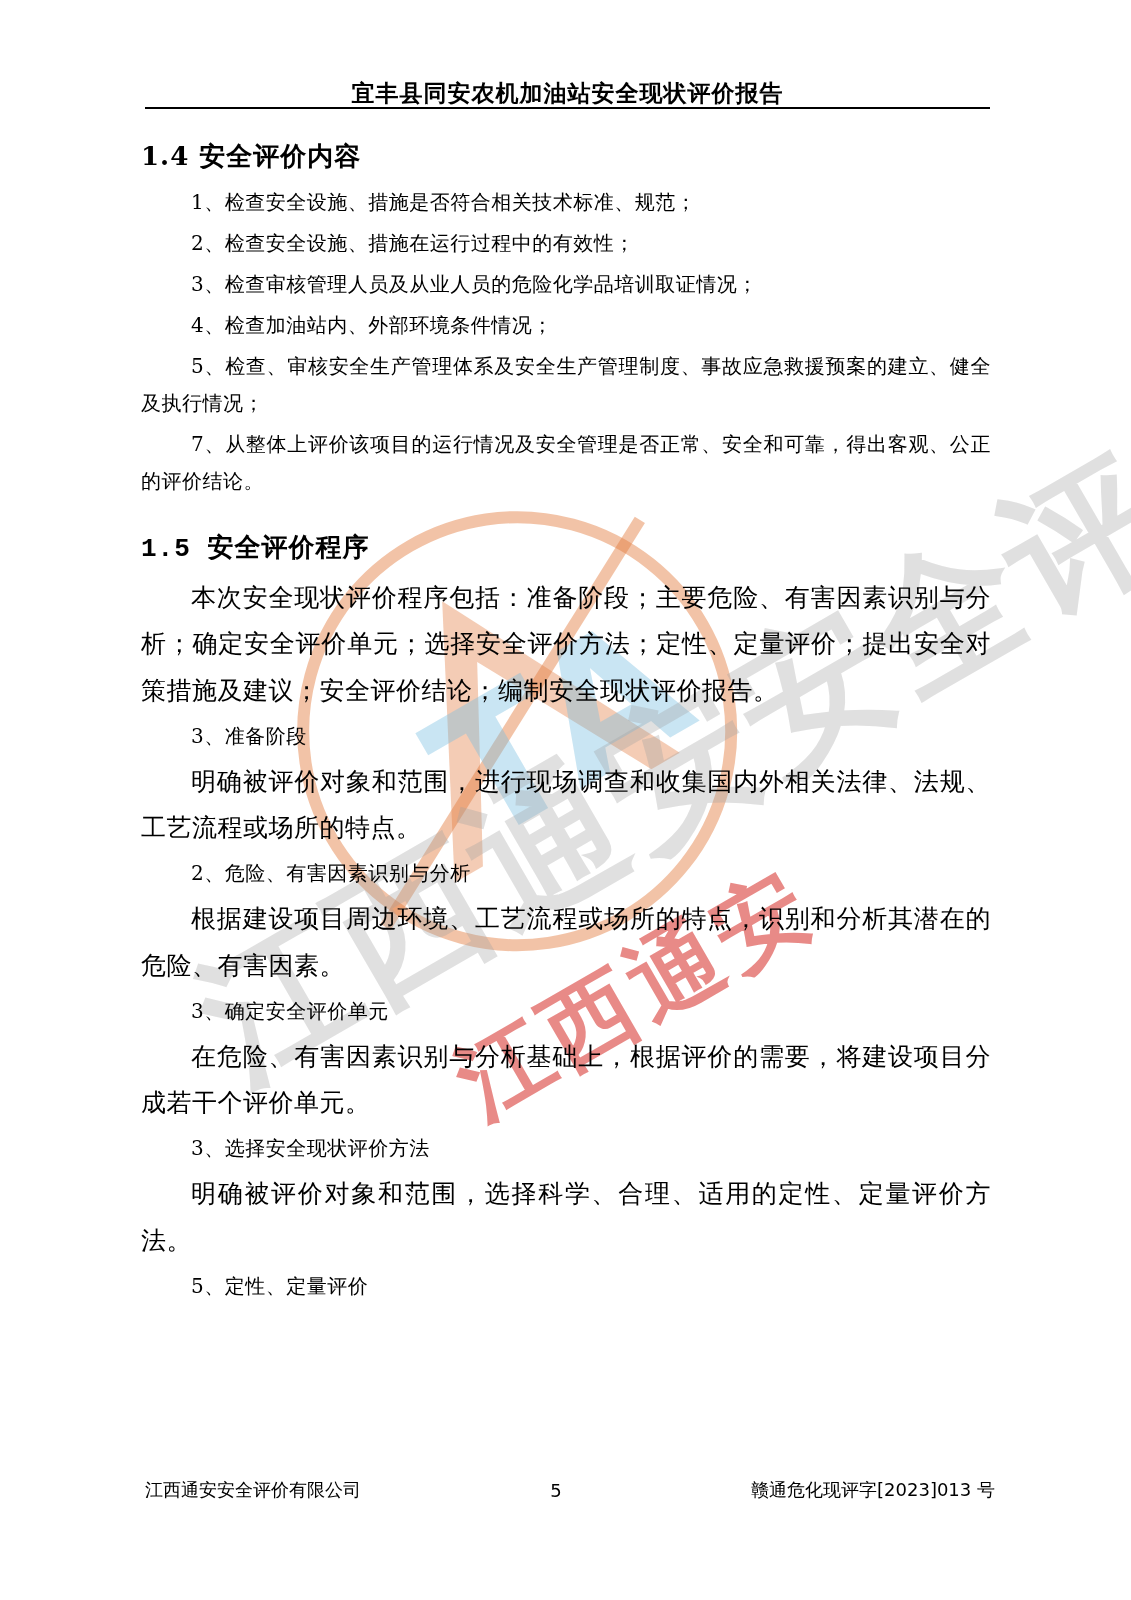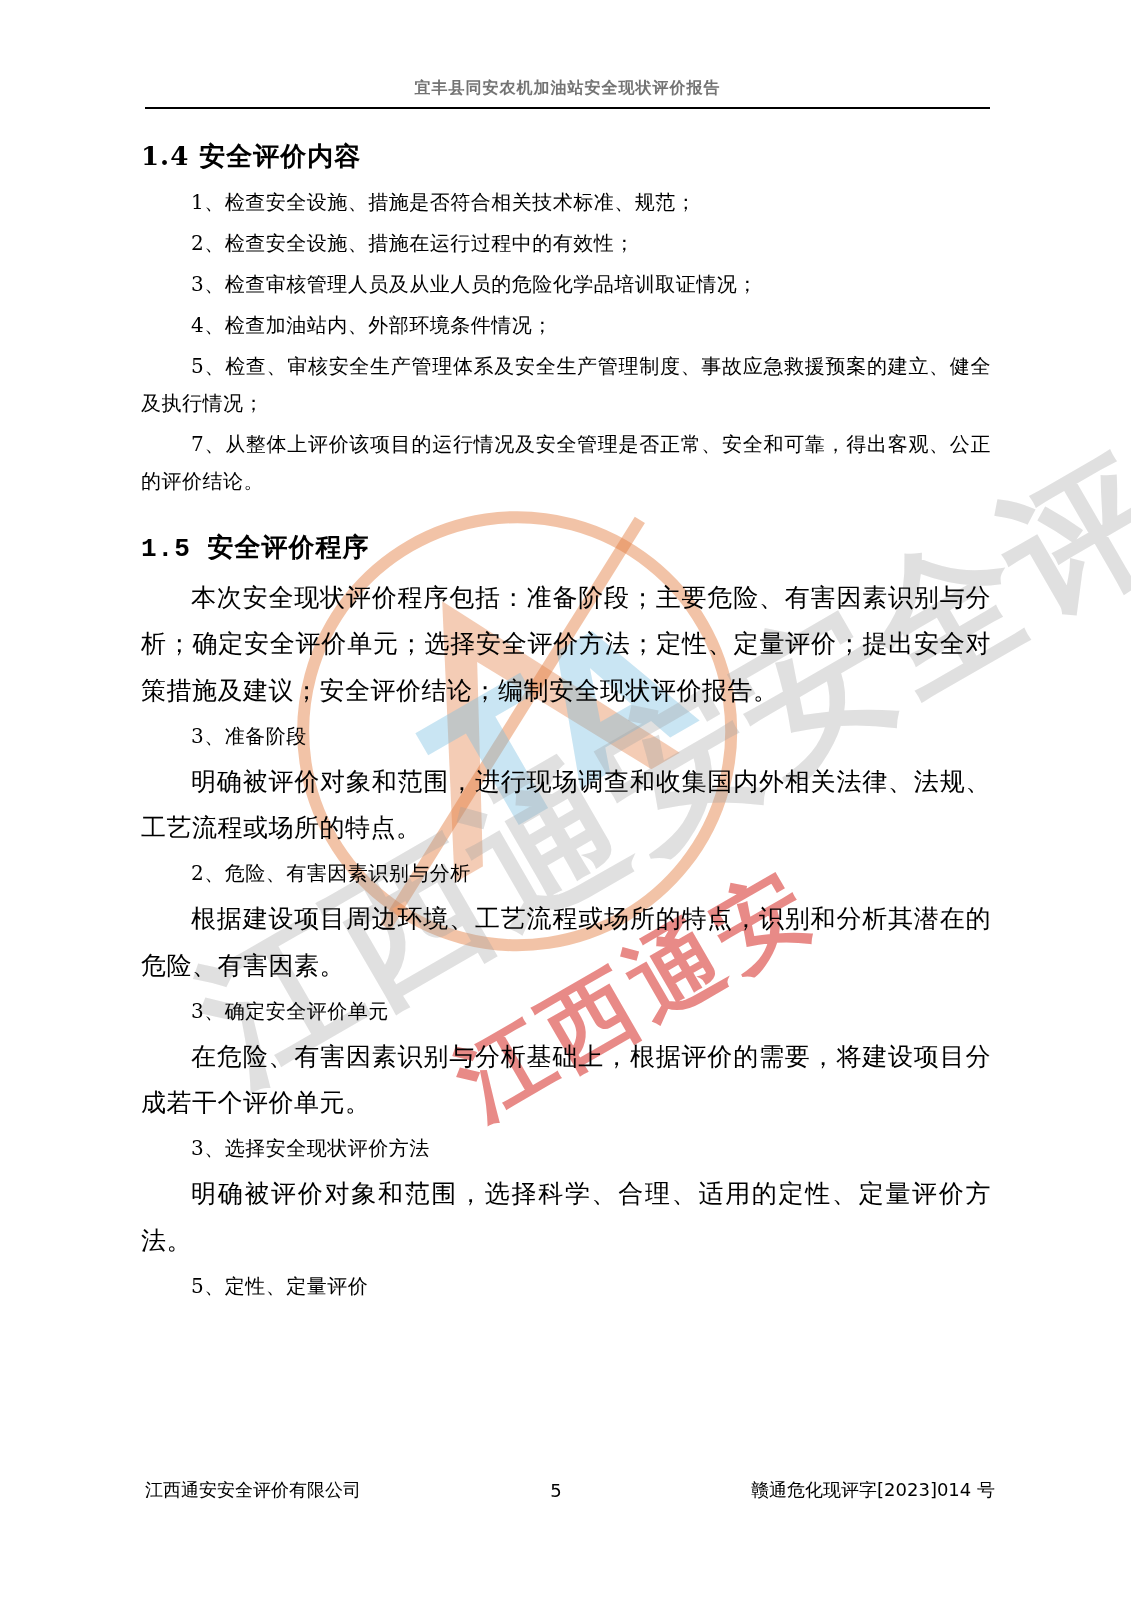--- a/index.html
+++ b/index.html
@@ -121,25 +121,25 @@
     position: relative;
     z-index: 2;
   }
 
   .header {
     position: absolute;
     left: 145px;
     top: 78px;
     width: 845px;
     text-align: center;
-    font-size: 16px;
+    font-size: 23px;
     font-family: "DejaVu Sans", "Liberation Sans", sans-serif;
     font-weight: bold;
     letter-spacing: 1px;
-    color: #737373;
+    color: #000000;
   }
   .header-rule {
     position: absolute;
     left: 145px;
     top: 107px;
     width: 845px;
     height: 0;
     border-top: 2px solid #000;
   }
 
@@ -238,17 +238,17 @@
       <p class="para">在危险、有害因素识别与分析基础上，根据评价的需要，将建设项目分成若干个评价单元。</p>
       <p class="item">3、选择安全现状评价方法</p>
       <p class="para">明确被评价对象和范围，选择科学、合理、适用的定性、定量评价方法。</p>
       <p class="item">5、定性、定量评价</p>
 
     </div>
 
     <div class="footer">
       <div class="f-left">江西通安安全评价有限公司</div>
       <div class="f-center">5</div>
-      <div class="f-right">赣通危化现评字[2023]014 号</div>
+      <div class="f-right">赣通危化现评字[2023]013 号</div>
     </div>
 
   </div>
 </div>
 
 </body></html>

